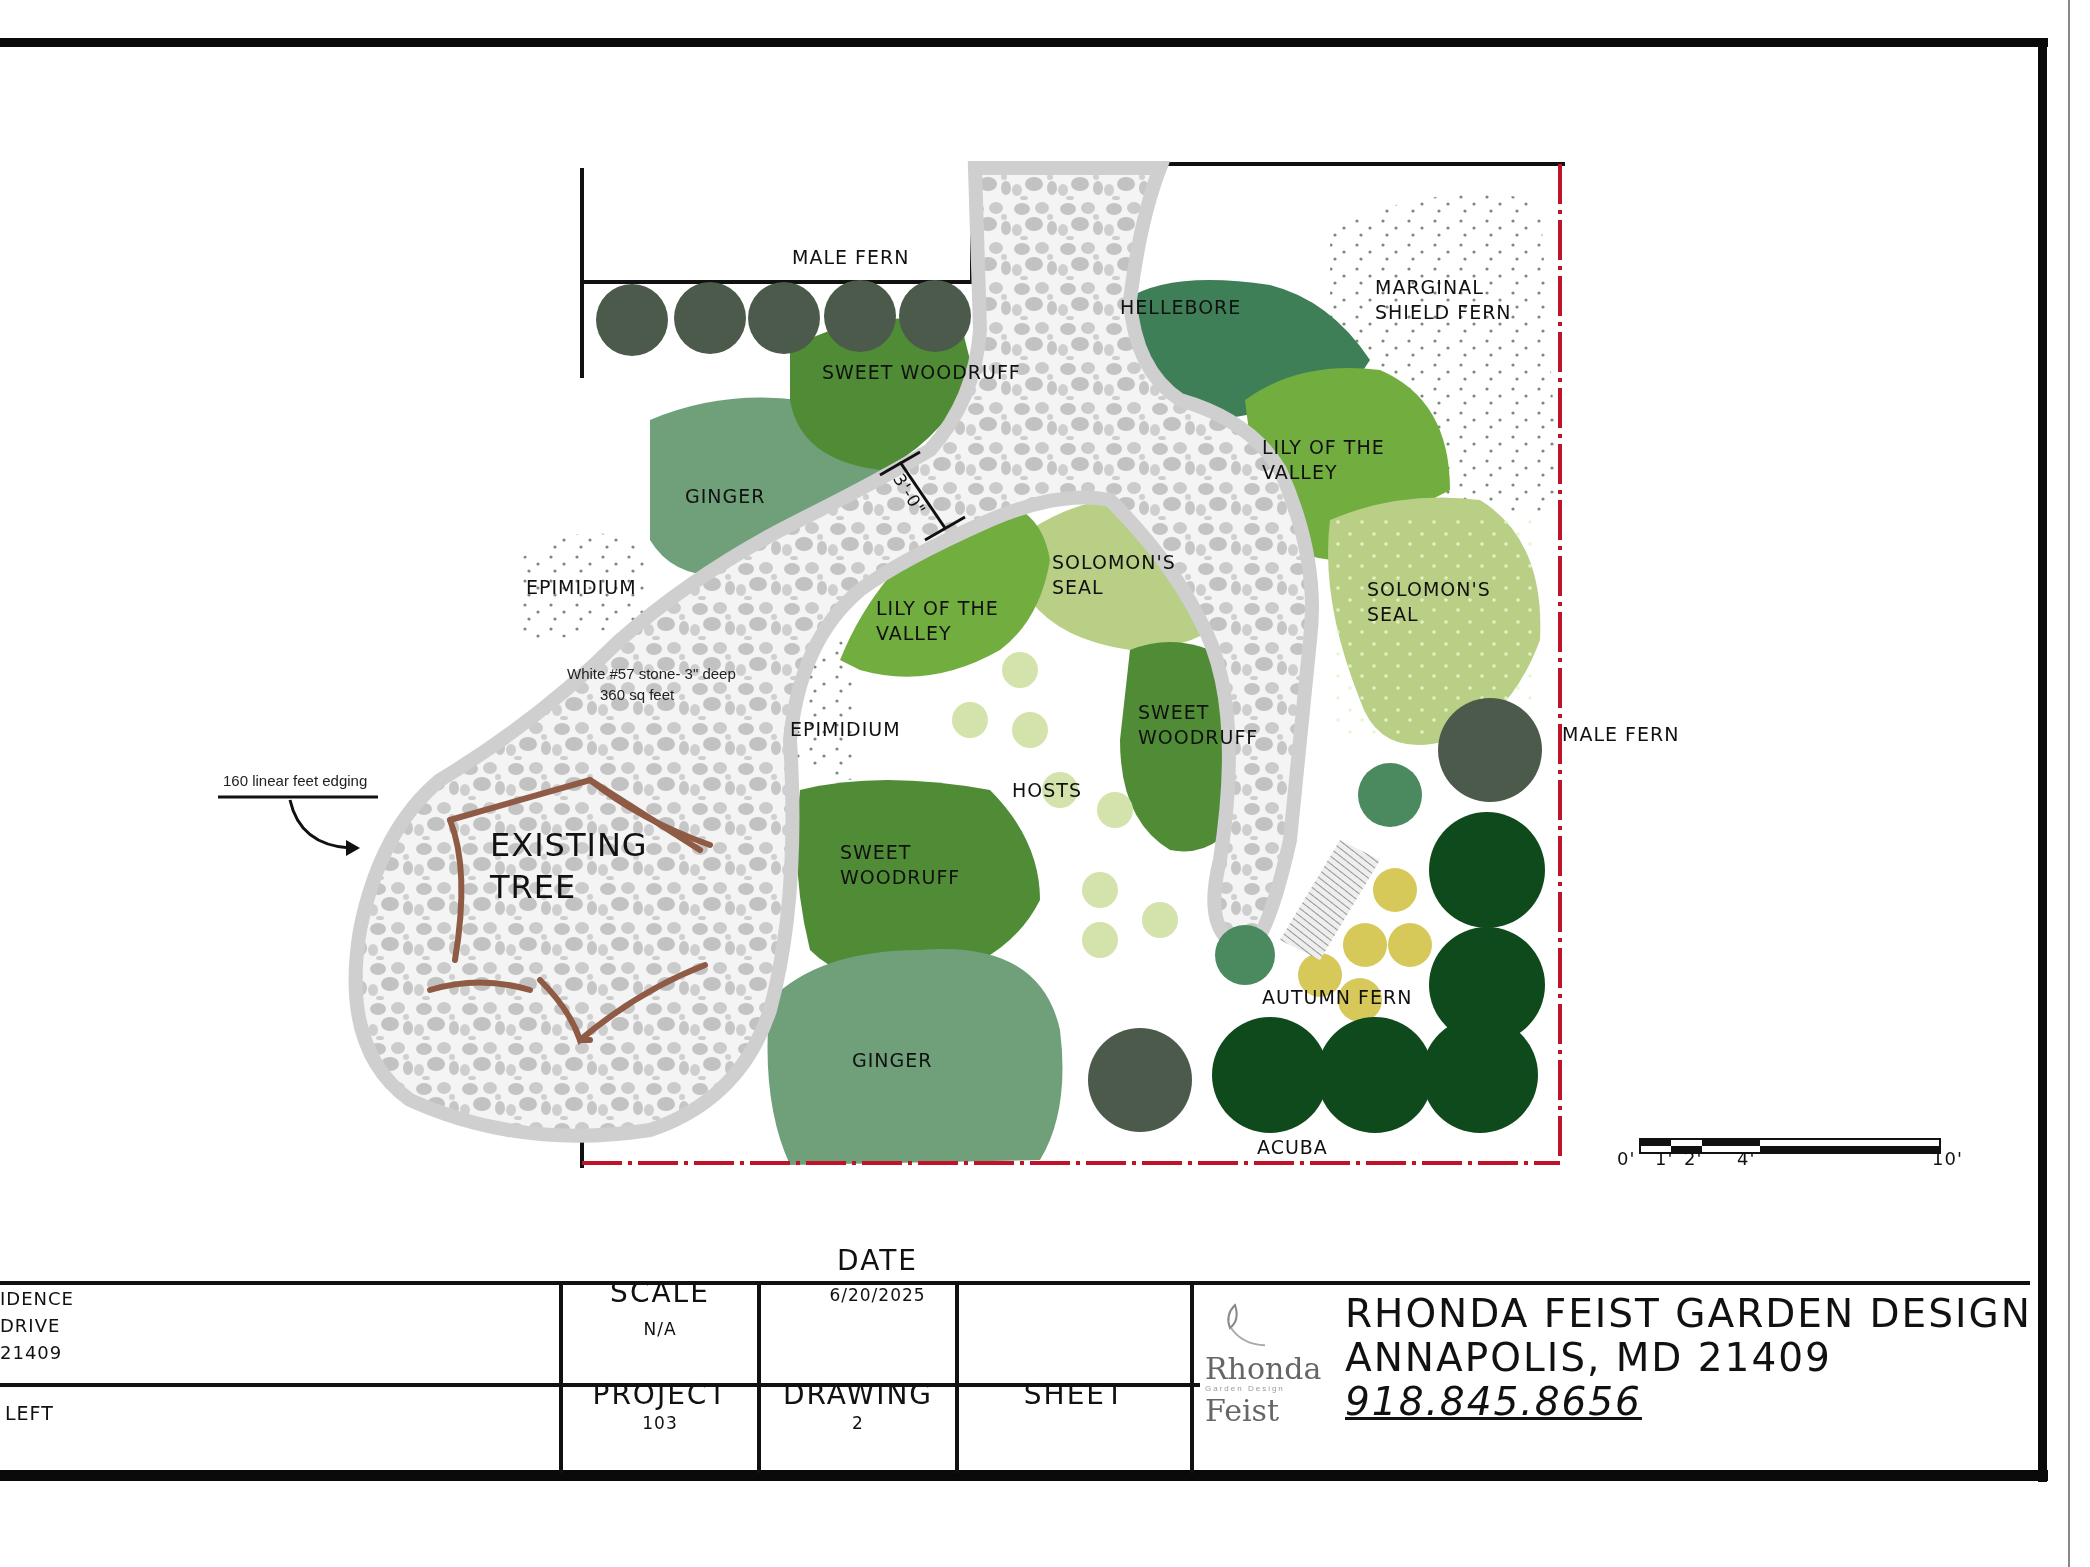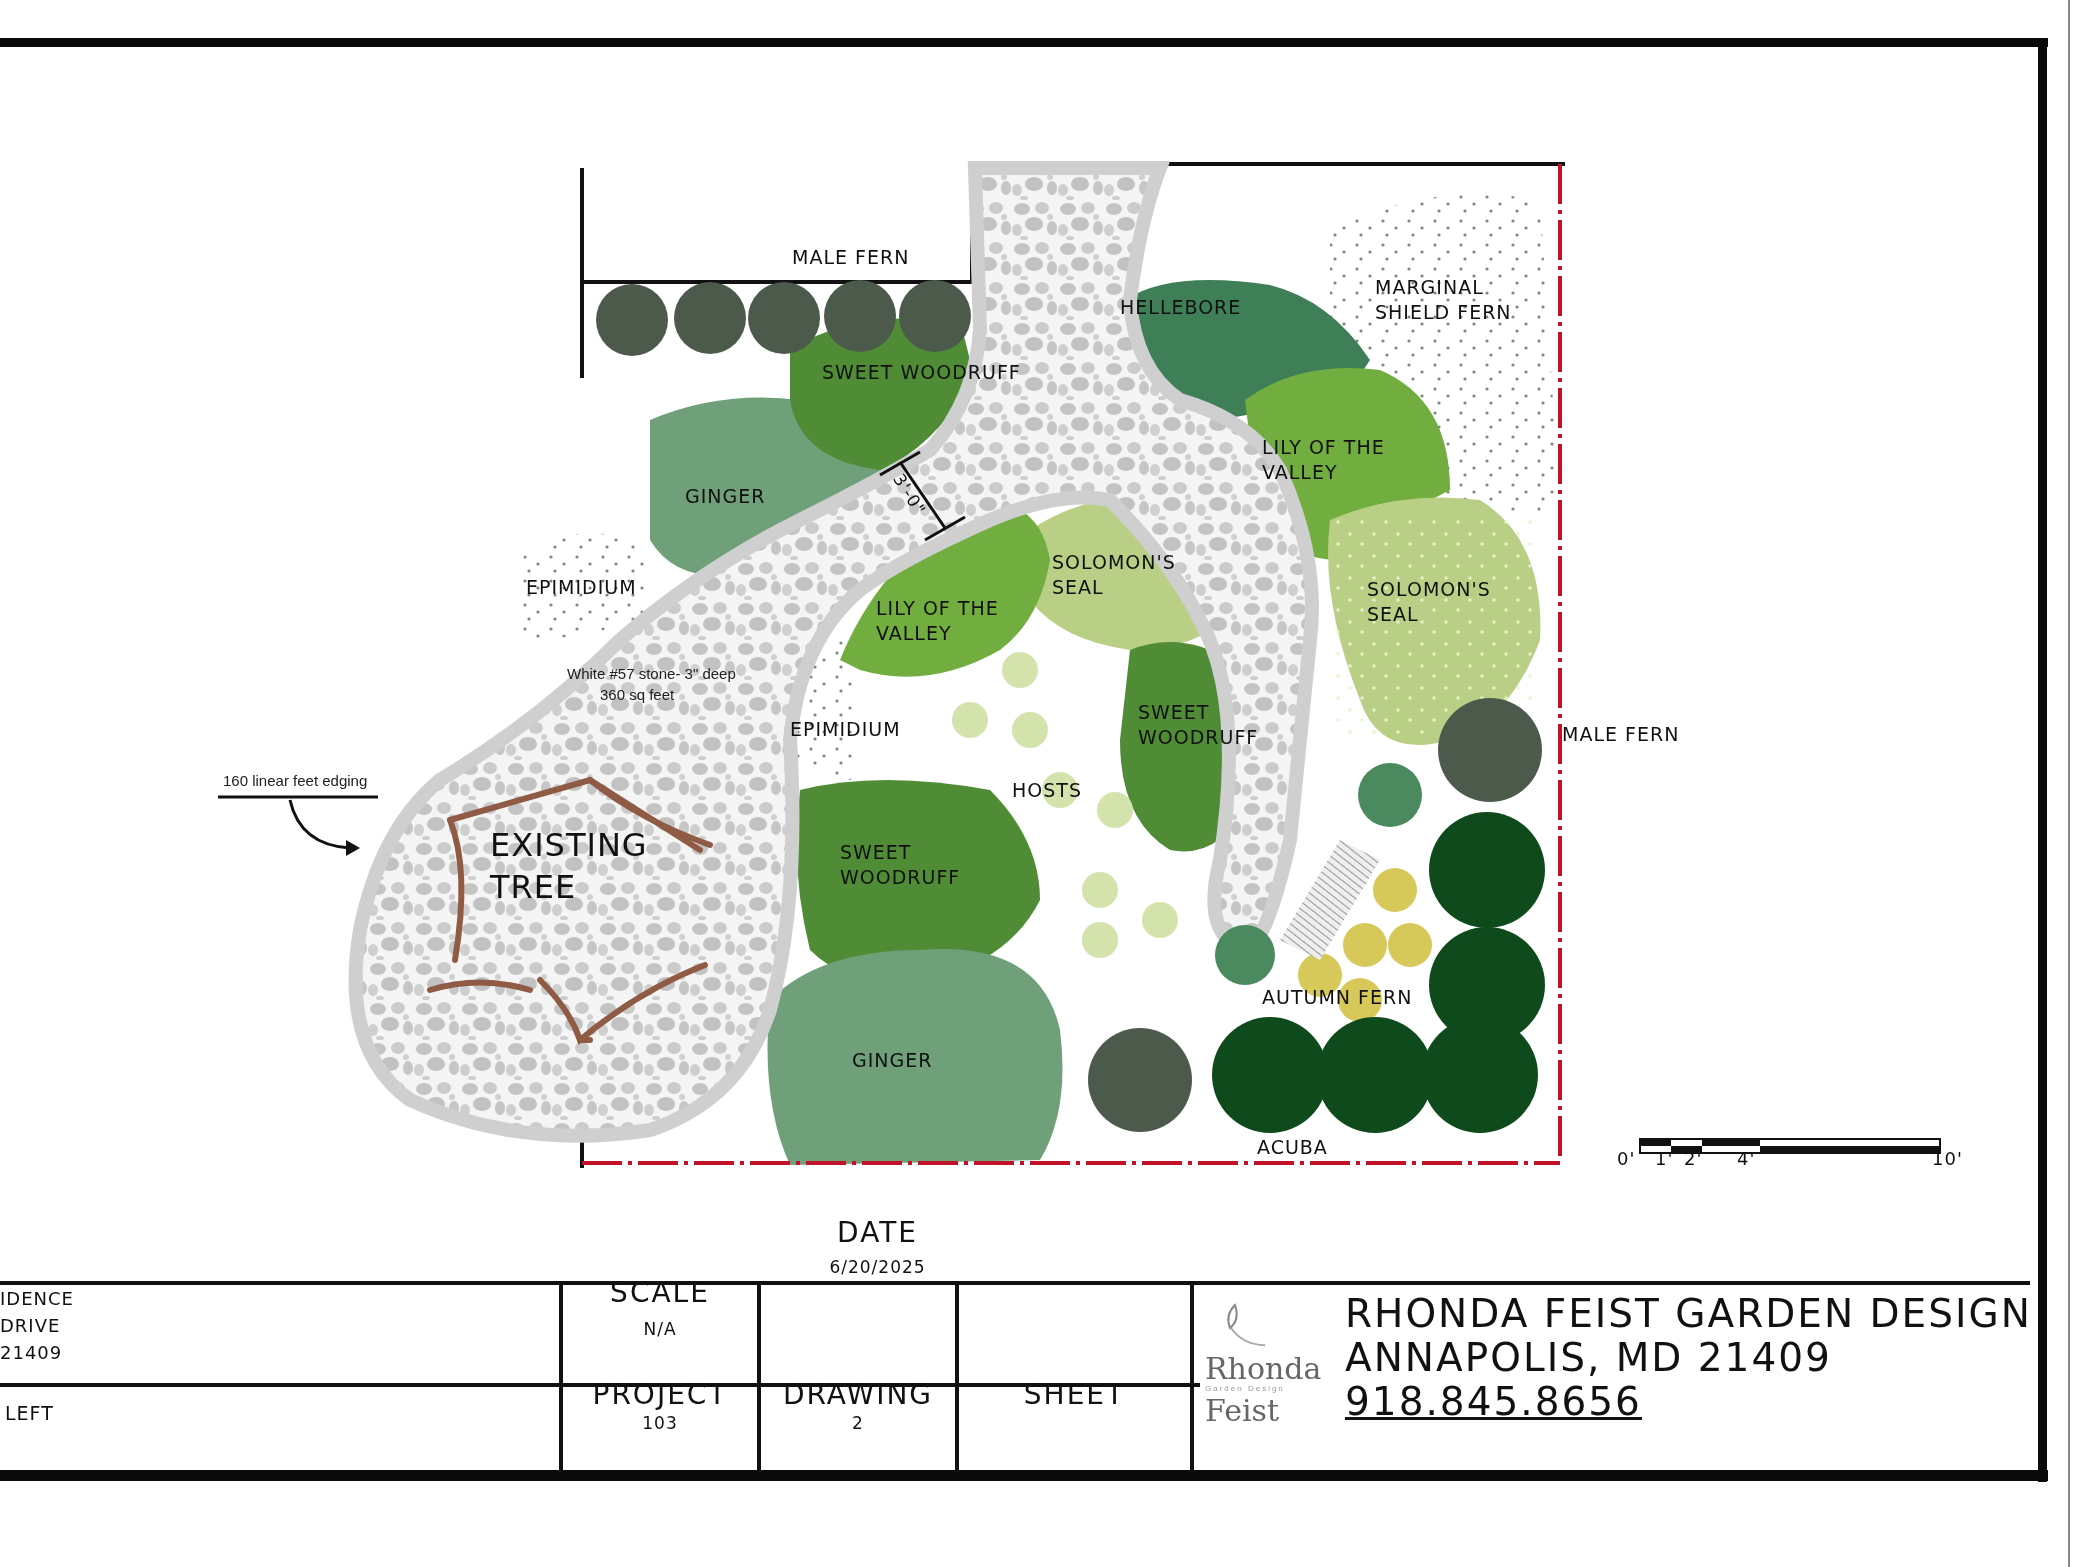--- a/index.html
+++ b/index.html
@@ -15,21 +15,21 @@
   .frame-right { left:2038px; top:38px; width:9px; height:1444px; background:#0a0a0a; }
   .frame-bottom { left:0; top:1470px; width:2048px; height:11px; background:#0a0a0a; }
   .tb-top { left:0; top:1281px; width:2030px; height:4px; background:#111; }
   .tb-mid { left:0; top:1383px; width:1200px; height:4px; background:#111; }
   .tb-v { top:1283px; width:4px; height:190px; background:#111; }
   .outer-line { left:2068px; top:0; width:2px; height:1567px; background:#888; }
   .tb-cell { text-align:center; }
   .tb-head { font-size:28px; letter-spacing:2px;text-align:center; }
   .tb-val { font-size:17px; letter-spacing:1px; }
   .company-line { font-size:39px; letter-spacing:2px; line-height:44px; }
-  .phone { text-decoration:underline; }
+  .phone { text-decoration:underline;font-style:italic; }
   .logo { font-family:"DejaVu Serif", serif; color:#666; }
 </style>
 </head>
 <body>
 
 <div class="abs frame-top"></div>
 <div class="abs frame-right"></div>
 <div class="abs frame-bottom"></div>
 <div class="abs outer-line"></div>
 
@@ -232,21 +232,21 @@
   <div>Drive</div>
   <div>21409</div>
 </div>
 <div class="abs hand" style="left:5px;top:1402px;font-size:19px">Left</div>
 
 <div class="abs tb-cell" style="left:563px;top:1276px;width:194px">
   <div class="hand tb-head">Scale</div>
   <div class="hand tb-val" style="margin-top:10px">N/A</div>
 </div>
 
-<div class="abs tb-cell" style="left:761px;top:1216px;width:233px">
+<div class="abs tb-cell" style="left:761px;top:1244px;width:233px">
   <div class="hand tb-head">Date</div>
   <div class="hand tb-val" style="margin-top:8px">6/20/2025</div>
 </div>
 
 <div class="abs tb-cell" style="left:563px;top:1378px;width:194px">
   <div class="hand tb-head">Project</div>
   <div class="hand tb-val" style="margin-top:2px">103</div>
 </div>
 
 <div class="abs tb-cell" style="left:761px;top:1378px;width:194px">

